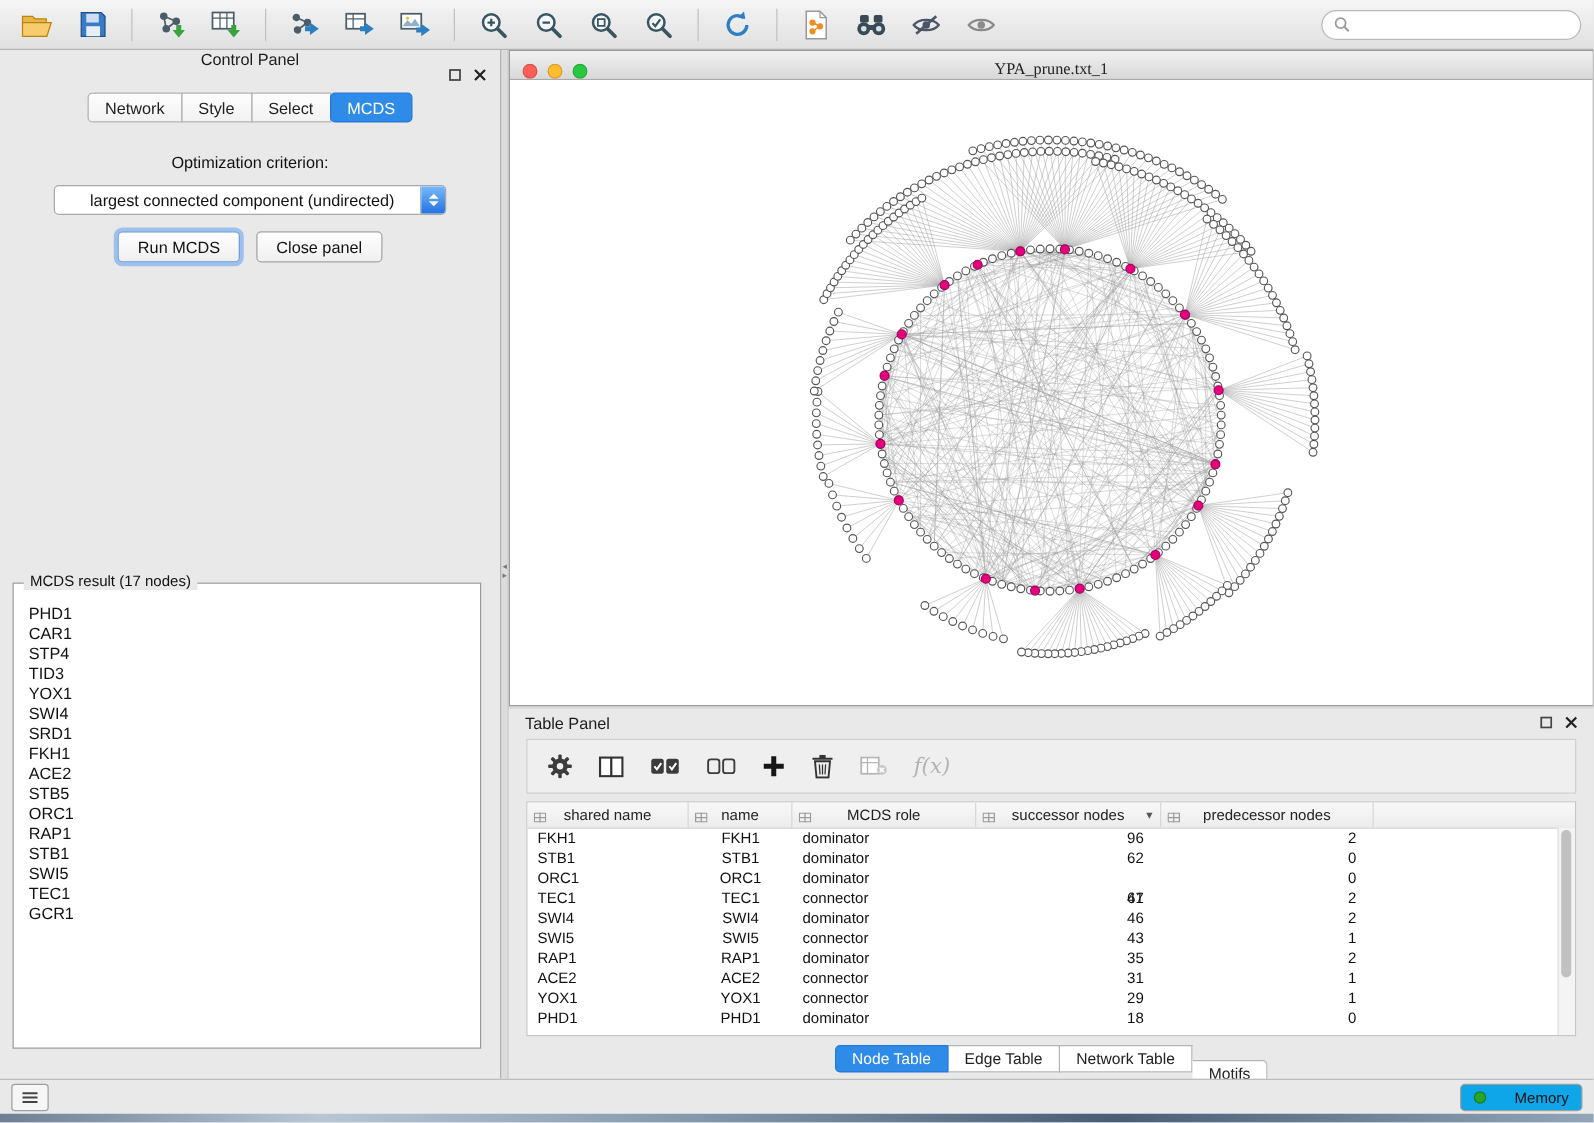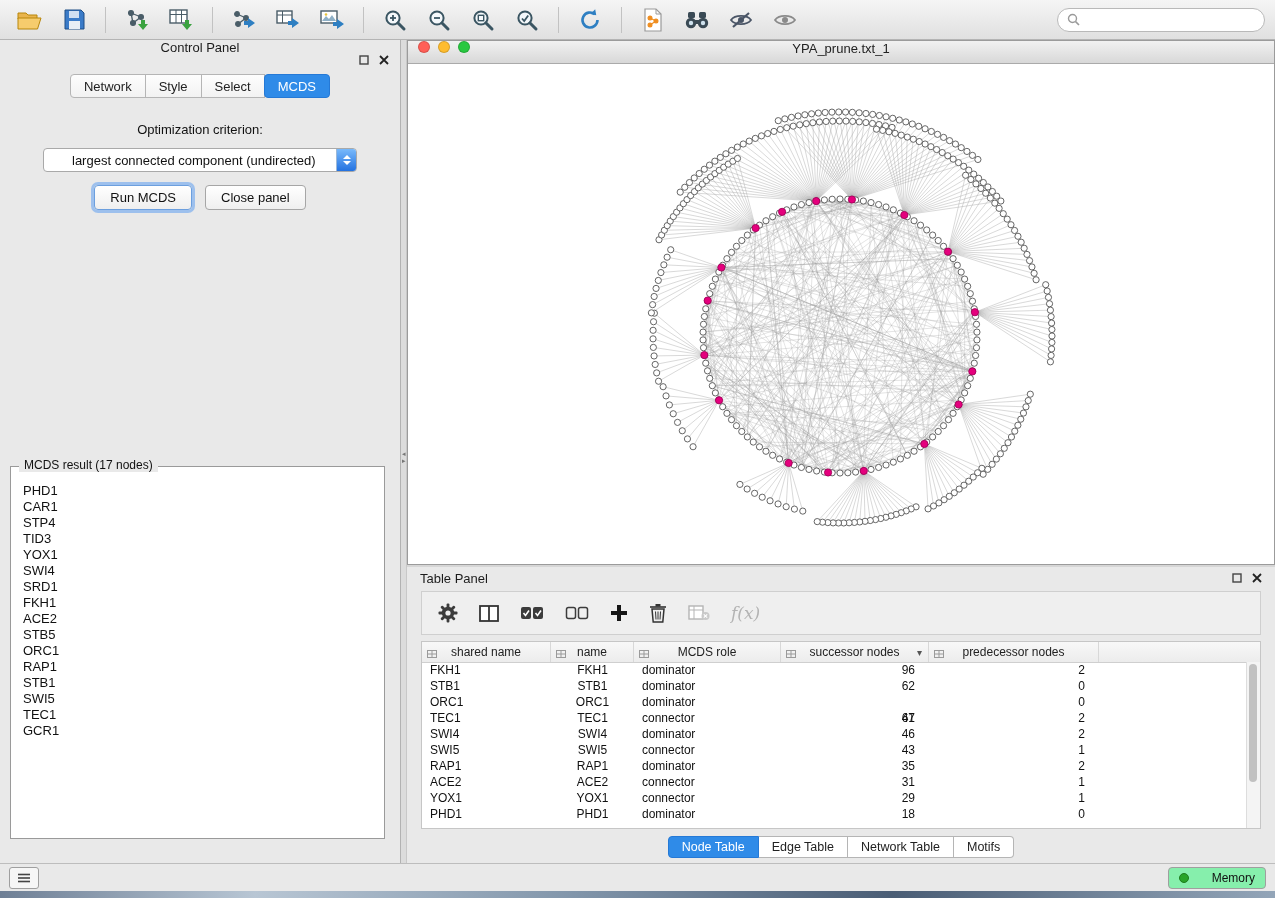--- a/index.html
+++ b/index.html
@@ -40,21 +40,21 @@
   .mcds-list{position:absolute;inset:12px 2px 2px 2px;overflow:hidden;padding-left:10px;padding-top:4px;}
   .mcds-item{font-size:13px;line-height:16px;color:#111;}
   
   .v-splitter{position:absolute;left:400px;top:40px;width:7px;bottom:35px;background:#dcdcdc;
     border-left:1px solid #b2b2b2;border-right:1px solid #c8c8c8;box-sizing:border-box;}
   .v-splitter .grip{position:absolute;top:410px;left:1px;font-size:7px;color:#777;line-height:7px;}
   .h-splitter{position:absolute;left:407px;top:564px;width:868px;height:3px;background:#d6d6d6;}
   
   .network-frame{position:absolute;left:407px;top:40px;width:866px;border:1px solid #9b9b9b;background:#fff;box-sizing:content-box;}
   .net-titlebar{height:22px;background:linear-gradient(#f1f1f1,#d8d8d8);border-bottom:1px solid #aaa;
-    position:relative;display:flex;align-items:flex-start;}
+    position:relative;display:flex;align-items:flex-end;font-family:Liberation Serif, serif;}
   .traffic{display:flex;gap:8px;margin-left:10px;z-index:2;}
   .light{width:12px;height:12px;border-radius:50%;border:1px solid rgba(0,0,0,.15);box-sizing:border-box;}
   .light.red{background:#ff5f57}.light.yellow{background:#febc2e}.light.green{background:#28c840}
   .net-title{position:absolute;left:0;right:0;text-align:center;font-size:13px;color:#222;}
   .net-canvas{height:500px;background:#fff;}
   
   .table-panel{position:absolute;left:407px;top:567px;width:868px;height:296px;background:#e9e9e9;box-sizing:border-box;}
   .tp-header{height:22px;display:flex;align-items:center;padding:0 13px;font-size:13px;color:#1c1c1c;}
   .tp-toolbar{height:42px;background:#efefef;border:1px solid #cfcfcf;margin:2px 14px 0;
     display:flex;align-items:center;gap:21px;padding:0 16px;}
@@ -72,28 +72,28 @@
   .td{font-size:12px;color:#111;box-sizing:border-box;flex-shrink:0;white-space:nowrap;overflow:hidden;}
   .td.l{padding-left:8px;text-align:left;}
   .td.c{text-align:center;}
   .td.r{text-align:right;padding-right:14px;}
   .vscroll{position:absolute;top:20px;right:0;bottom:0;width:13px;background:#f4f4f4;border-left:1px solid #ddd;}
   .vscroll .thumb{position:absolute;top:2px;left:2px;width:8px;height:118px;background:#c1c1c1;border-radius:4px;}
   .tp-tabs{display:flex;justify-content:center;margin-top:7px;}
   .tp-tab{height:20px;padding:0 13px;font-size:12.5px;display:flex;align-items:center;background:#fff;
     border:1px solid #b5b5b5;border-left:none;color:#222;}
   .tp-tab:first-child{border-left:1px solid #b5b5b5;border-radius:4px 0 0 4px;}
-  .tp-tab:last-child{border-radius:0 4px 4px 0;}
+  .tp-tab:last-child{border-radius:0 4px 4px 0;margin-top:12px;}
   .tp-tab.active{background:#2f8be8;color:#fff;border-color:#2579d6;}
   
   .status-bar{position:absolute;left:0;right:0;bottom:7px;height:28px;background:#e9e9e9;
     border-top:1px solid #bdbdbd;display:flex;align-items:center;padding:0 9px;box-sizing:border-box;}
   .sb-left-btn{width:28px;height:20px;border:1px solid #9f9f9f;border-radius:3px;background:#f6f6f6;
     display:flex;align-items:center;justify-content:center;}
-  .memory-btn{margin-left:auto;height:20px;border:1px solid #9f9f9f;border-radius:4px;background:#86efac;
+  .memory-btn{margin-left:auto;height:20px;border:1px solid #9f9f9f;border-radius:4px;background:#0ea5e9;
     display:flex;align-items:center;gap:23px;padding:0 10px;font-size:12px;color:#111;justify-content:flex-end;}
   .mem-dot{width:10px;height:10px;border-radius:50%;background:#28a428;border:1px solid #1d7d1d;box-sizing:border-box;}
   .wallpaper{position:absolute;left:0;right:0;bottom:0;height:7px;
     background:linear-gradient(90deg,#6e7f95,#b8c6d4 20%,#8195aa 45%,#4a5d75 70%,#93a5b8);}
 </style>
 </head>
 <body>
 
 <div class="toolbar">
   <div class="tb-btn">

